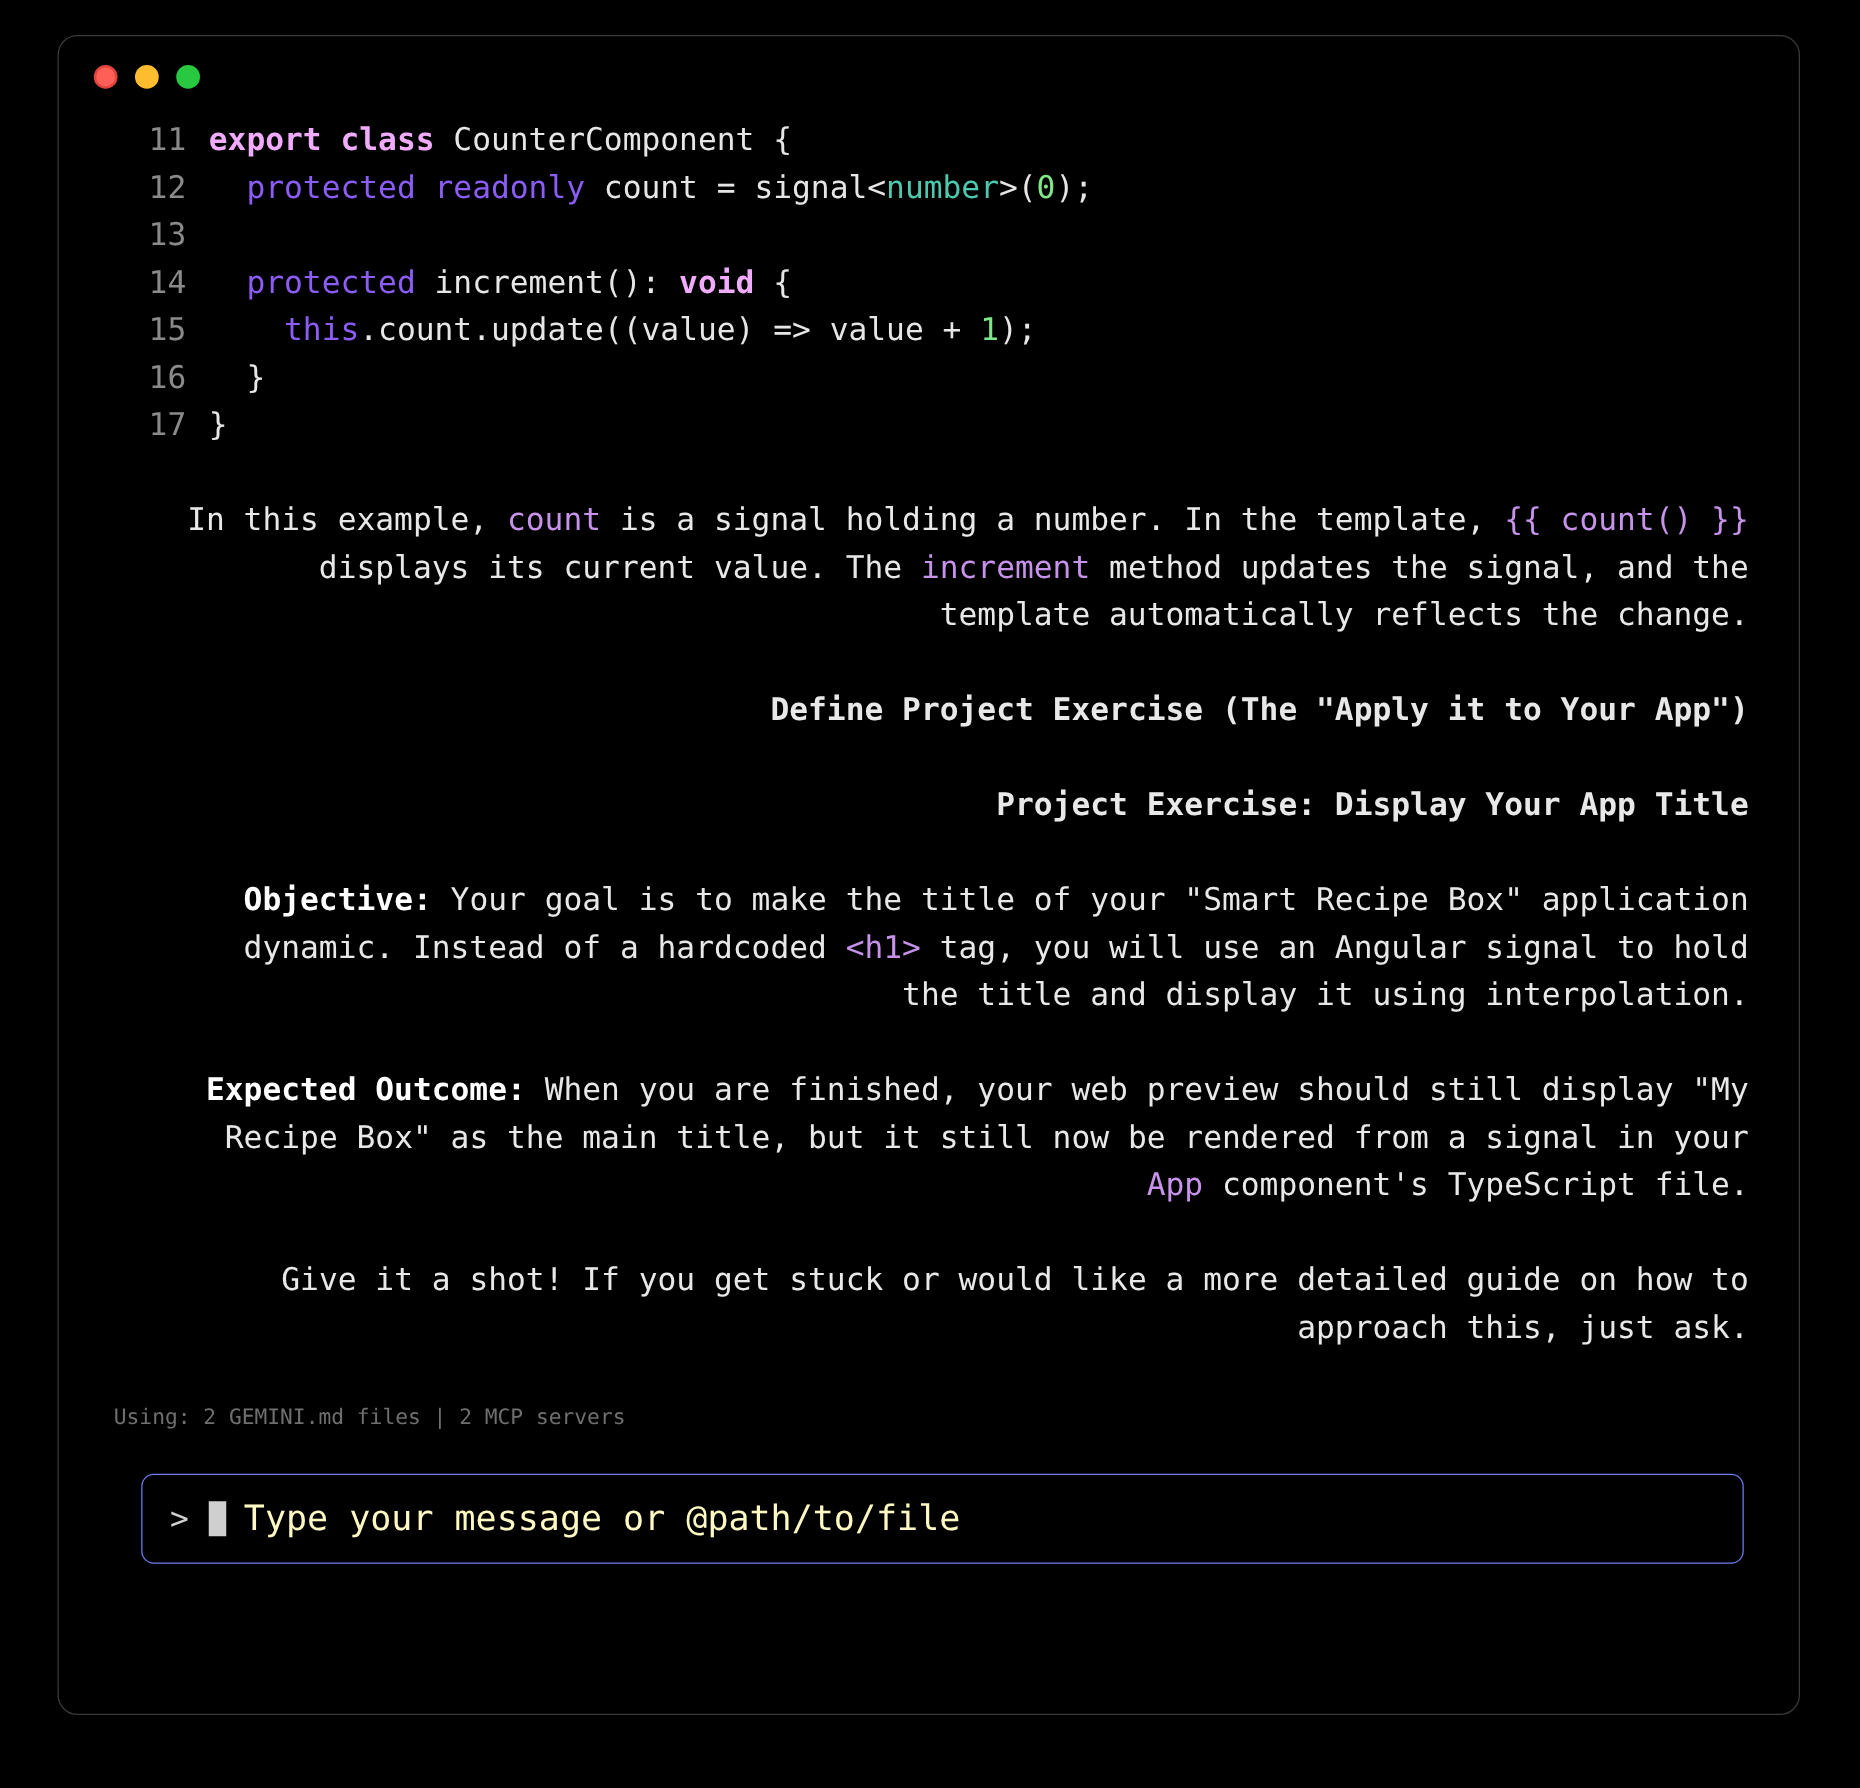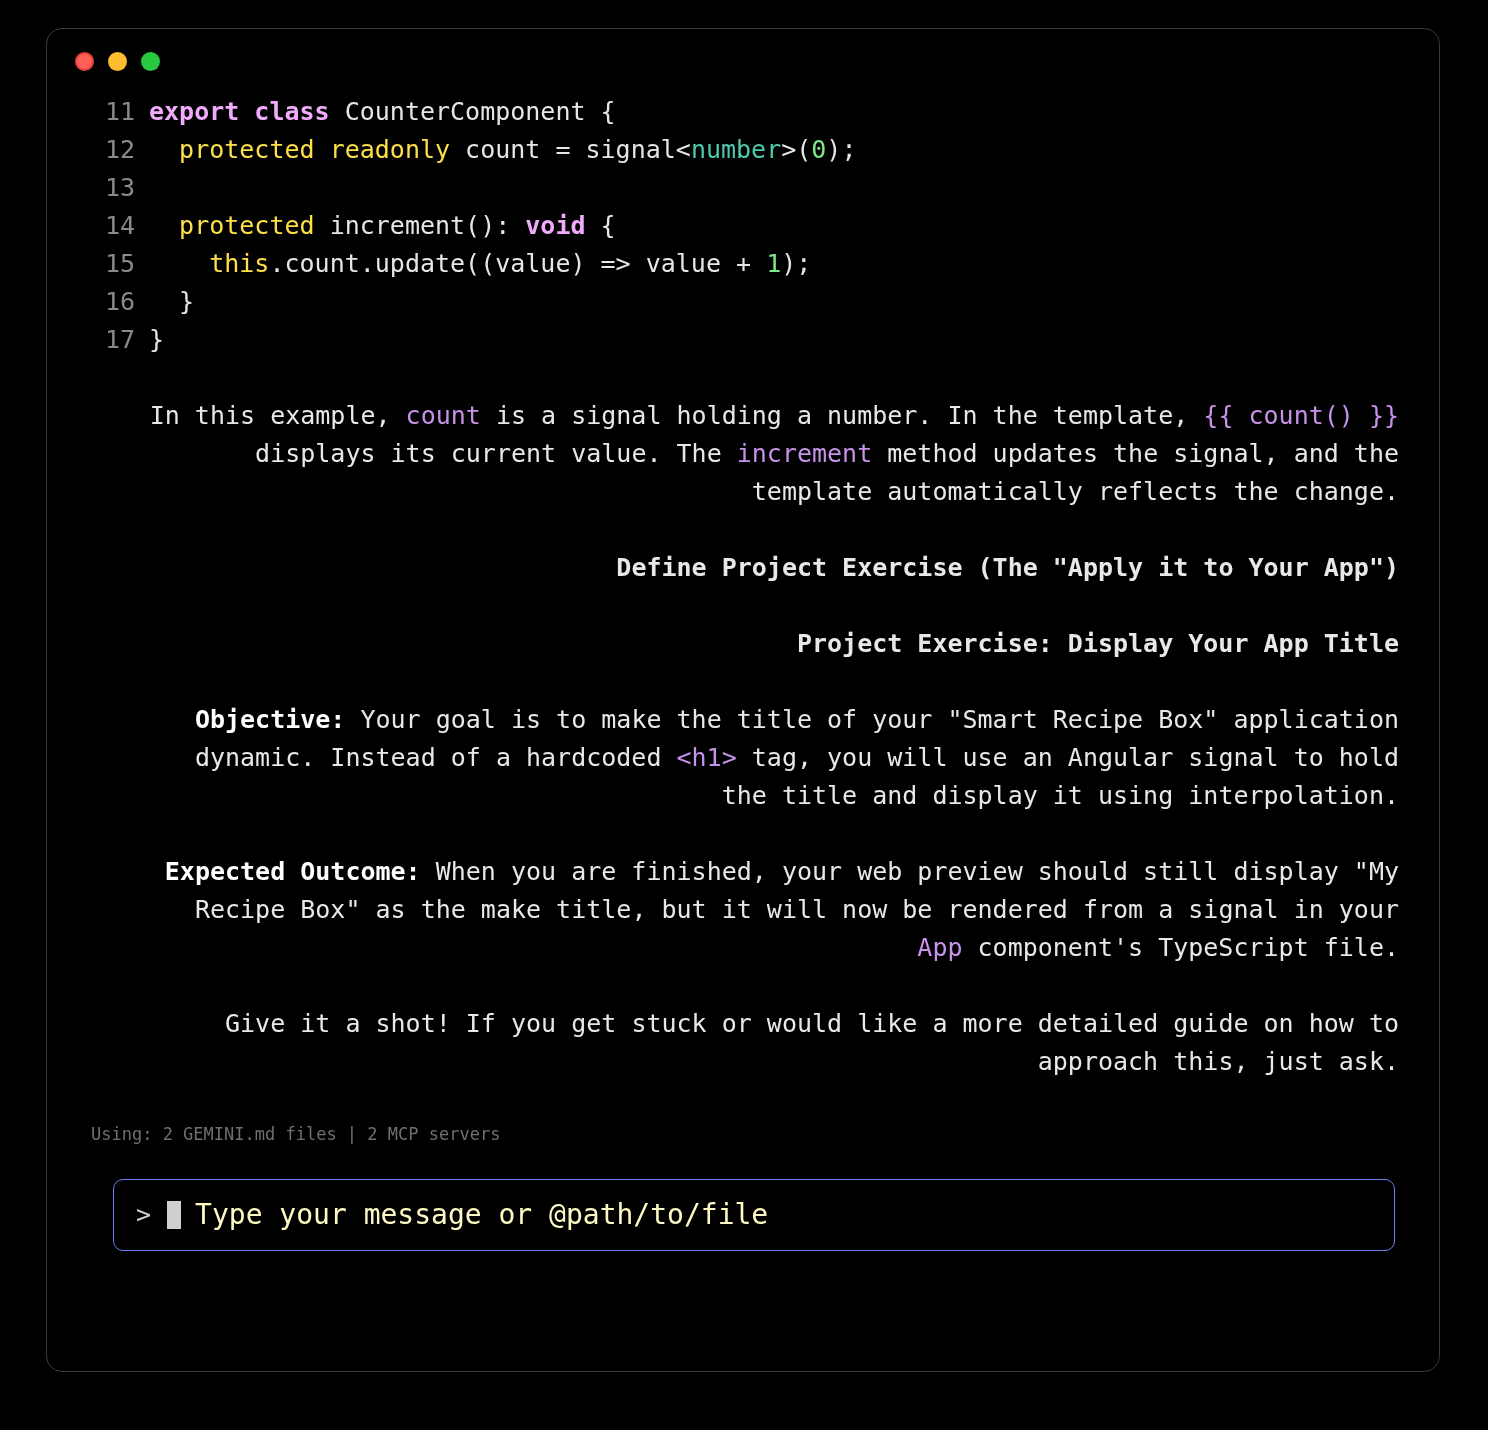--- a/index.html
+++ b/index.html
@@ -55,26 +55,26 @@
   .code {
     margin: 0;
     font-family: "DejaVu Sans Mono", monospace;
     font-size: 25px;
     line-height: 38px;
     white-space: pre;
   }
   .code .ln {
     display: inline-block;
     width: 58px;
-    text-align: center;
+    text-align: right;
     color: #8a8a8a;
-    margin-right: 0;
+    margin-right: 18px;
   }
   .kw      { color: #f0abfc; font-weight: bold; }
-  .kw2     { color: #fde047; }
+  .kw2     { color: #8b5cf6; }
   .type    { color: #4ec9b0; }
   .num     { color: #7ee787; }
   .plain   { color: #e6e6e6; }
 
   
   p.para {
     margin: 0;
     padding: 0;
     font-size: 25px;
     line-height: 38px;
@@ -155,21 +155,21 @@
 
     <div class="spacer"></div>
 
     <p class="para"><span class="bold">Objective:</span><span> Your goal is to make the title of your "Smart Recipe Box" application
 dynamic. Instead of a hardcoded </span><span class="inline-code">&lt;h1&gt;</span><span> tag, you will use an Angular signal to hold
 the title and display it using interpolation.</span></p>
 
     <div class="spacer"></div>
 
     <p class="para"><span class="bold">Expected Outcome:</span><span> When you are finished, your web preview should still display "My
-Recipe Box" as the make title, but it will now be rendered from a signal in your
+Recipe Box" as the main title, but it still now be rendered from a signal in your
 </span><span class="inline-code">App</span><span> component's TypeScript file.</span></p>
 
     <div class="spacer"></div>
 
     <p class="para">Give it a shot! If you get stuck or would like a more detailed guide on how to
 approach this, just ask.</p>
 
     <div class="status">Using: 2 GEMINI.md files | 2 MCP servers</div>
 
     <div class="prompt">

